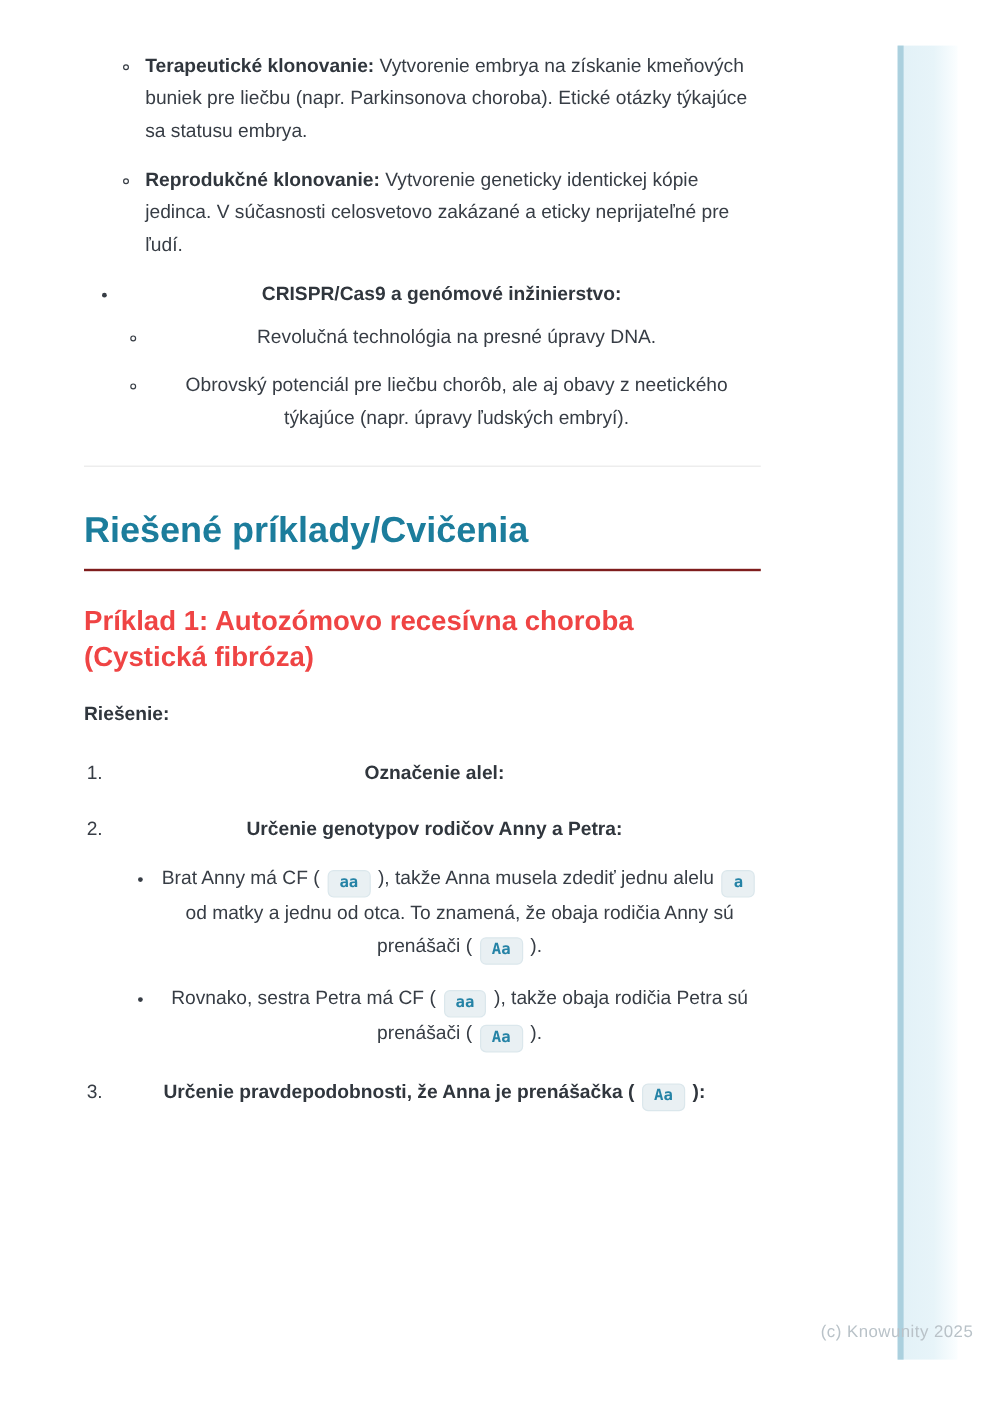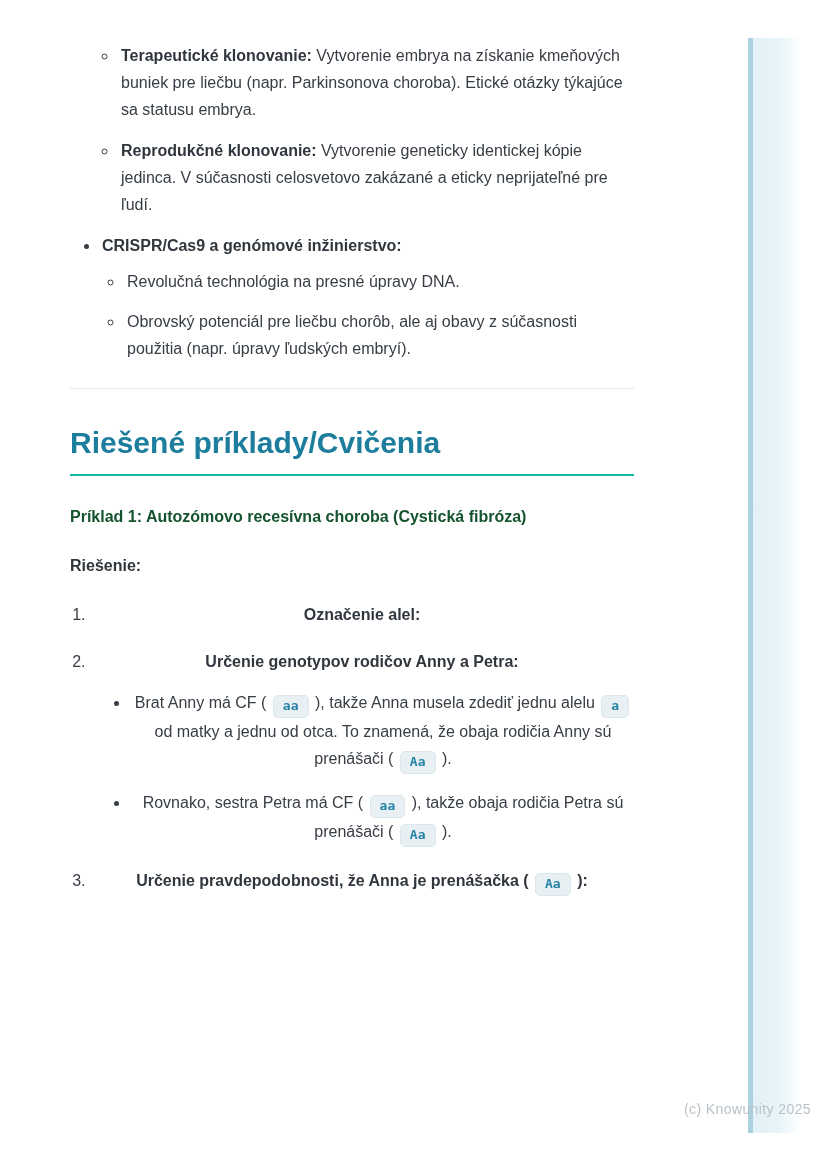--- a/index.html
+++ b/index.html
@@ -21,32 +21,32 @@
     letter-spacing:0.4px; color:#b9c2c8; white-space:nowrap;
   }
   .content {
     position:absolute; left:70px; top:28px; width:564px;
     font-size:16px; line-height:27px;
   }
   b, .bold { font-weight:bold; color:#30363d; }
   ul, ol { margin:0; }
   ul.circle-list { list-style-type:circle; padding-left:48px; margin-top:14px; }
   ul.circle-list > li { margin-bottom:14px; padding-left:3px; }
-  ul.disc-list { list-style-type:disc; padding-left:30px; margin-top:6px; }
+  ul.disc-list { list-style-type:disc; padding-left:30px; margin-top:6px;text-align:center; }
   ul.disc-list > li { padding-left:2px; }
   ul.sub-circle { list-style-type:circle; padding-left:22px; margin-top:9px; }
   ul.sub-circle > li { margin-bottom:13px; padding-left:3px; }
   hr.divider { border:none; border-top:1px solid #e9e9e9; margin:26px 0 0 0; }
   h2.section-title {
     margin:36px 0 0 0; padding-bottom:13px; font-size:30px; line-height:36px;
-    color:#1c7d9c; font-weight:bold; border-bottom:2px solid #14b8a6;
+    color:#1c7d9c; font-weight:bold; border-bottom:2px solid #7f1d1d;
   }
   h3.example-title {
-    margin:26px 0 0 0; font-size:16px; line-height:30px;
-    color:#14532d; font-weight:bold;
+    margin:26px 0 0 0; font-size:23px; line-height:30px;
+    color:#ef4444; font-weight:bold;
   }
   p.intro { margin:23px 0 0 0; text-align:justify; }
   p.solution { margin:20px 0 0 0; }
   ol.steps { padding-left:20px; margin-top:22px; }
   ol.steps > li { margin-bottom:20px;text-align:center; }
   ol.steps ul.step-bullets { list-style-type:disc; padding-left:40px; margin-top:14px; }
   ol.steps ul.step-bullets > li { margin-bottom:15px; padding-left:2px; }
   code.badge {
     font-family:"DejaVu Sans Mono", monospace; font-weight:bold;
     font-size:13px; color:#2583a6; background:#e9f0f3;
@@ -68,21 +68,21 @@
     <ul class="circle-list">
       <li><b>Terapeutické klonovanie:</b> Vytvorenie embrya na získanie kmeňových buniek pre liečbu (napr. Parkinsonova choroba). Etické otázky týkajúce sa statusu embrya.</li>
       <li><b>Reprodukčné klonovanie:</b> Vytvorenie geneticky identickej kópie jedinca. V súčasnosti celosvetovo zakázané a eticky neprijateľné pre ľudí.</li>
     </ul>
 
     <ul class="disc-list">
       <li>
         <b>CRISPR/Cas9 a genómové inžinierstvo:</b>
         <ul class="sub-circle">
           <li>Revolučná technológia na presné úpravy DNA.</li>
-          <li>Obrovský potenciál pre liečbu chorôb, ale aj obavy z súčasnosti použitia (napr. úpravy ľudských embryí).</li>
+          <li>Obrovský potenciál pre liečbu chorôb, ale aj obavy z neetického týkajúce (napr. úpravy ľudských embryí).</li>
         </ul>
       </li>
     </ul>
 
     <hr class="divider">
 
     <h2 class="section-title">Riešené príklady/Cvičenia</h2>
 
     <h3 class="example-title">Príklad 1: Autozómovo recesívna choroba (Cystická fibróza)</h3>
 

